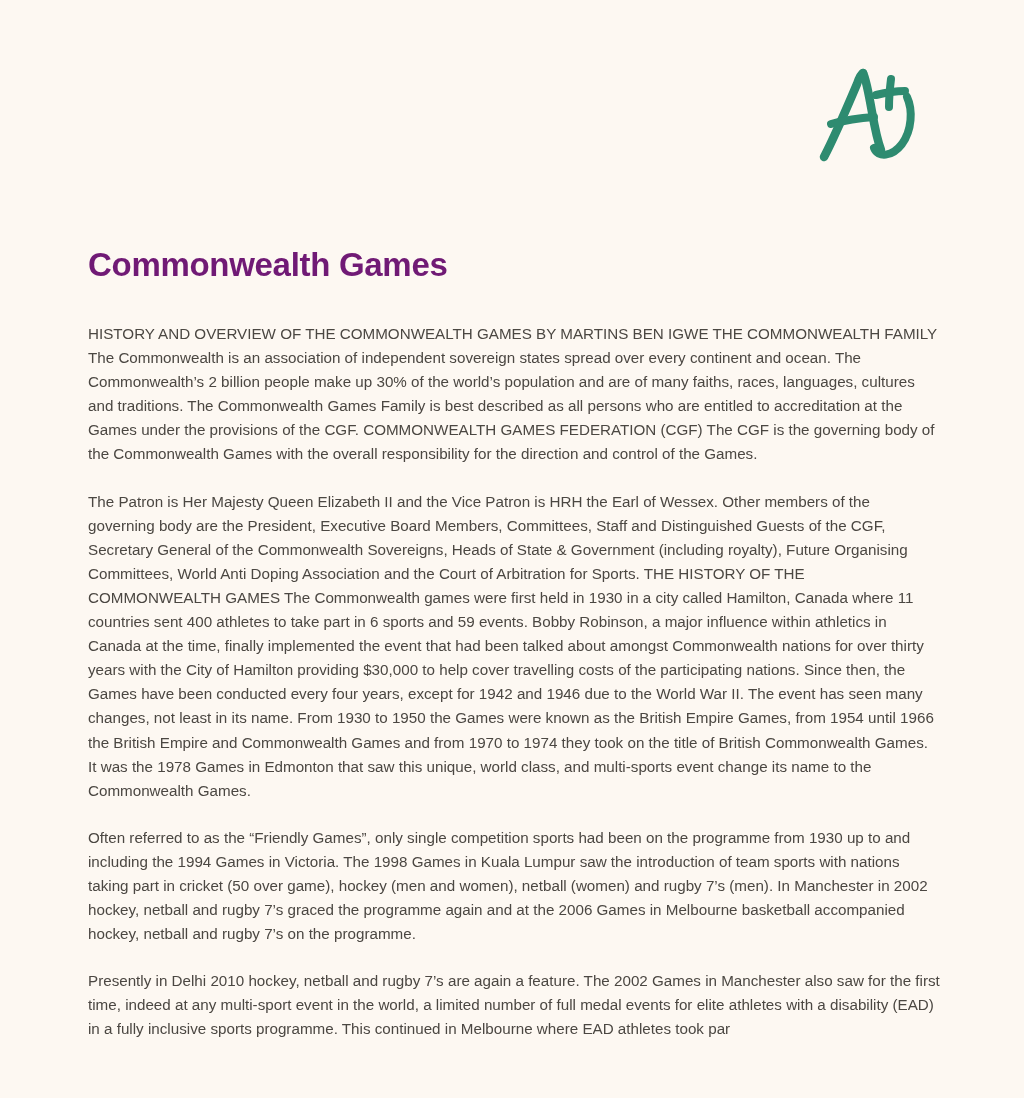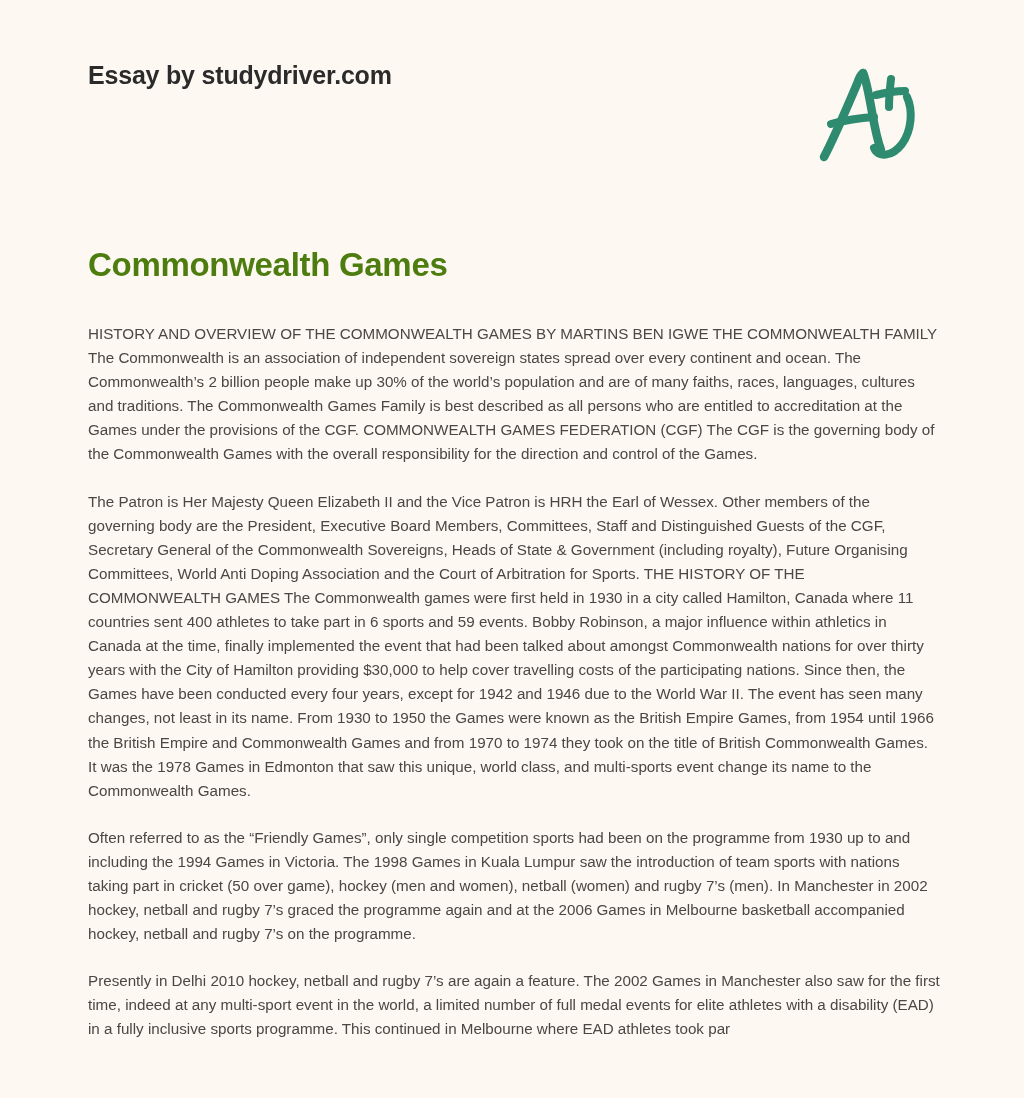--- a/index.html
+++ b/index.html
@@ -73,21 +73,21 @@
   }
 
   
   .doc-title {
     position: absolute;
     left: 88px;
     top: 245px;
     margin: 0;
     font-size: 33px;
     font-weight: bold;
-    color: #4d7c0f;
+    color: #701a75;
     letter-spacing: -0.3px;
     line-height: 1.2;
   }
 
   
   .doc-body {
     position: absolute;
     left: 88px;
     top: 314px;
     width: 852px;
@@ -104,21 +104,20 @@
     margin-bottom: 0;
   }
 </style>
 </head>
 <body>
 
 <div class="page">
 
   <div class="header">
 
-    <div class="site-byline">Essay by studydriver.com</div>
 
 
     <div class="brand-logo">
       <svg viewBox="0 0 108 104" xmlns="http://www.w3.org/2000/svg">
         <g fill="none" stroke="#2e8b70" stroke-linecap="round" stroke-linejoin="round">
 
           <path d="M12 95 C 22 76, 34 48, 45 22 C 47 16, 49 12, 51 11" stroke-width="8.5"></path>
 
           <path d="M51 11 C 54 17, 57 33, 60 50 C 63 67, 66 80, 69 88" stroke-width="8.5"></path>
 

